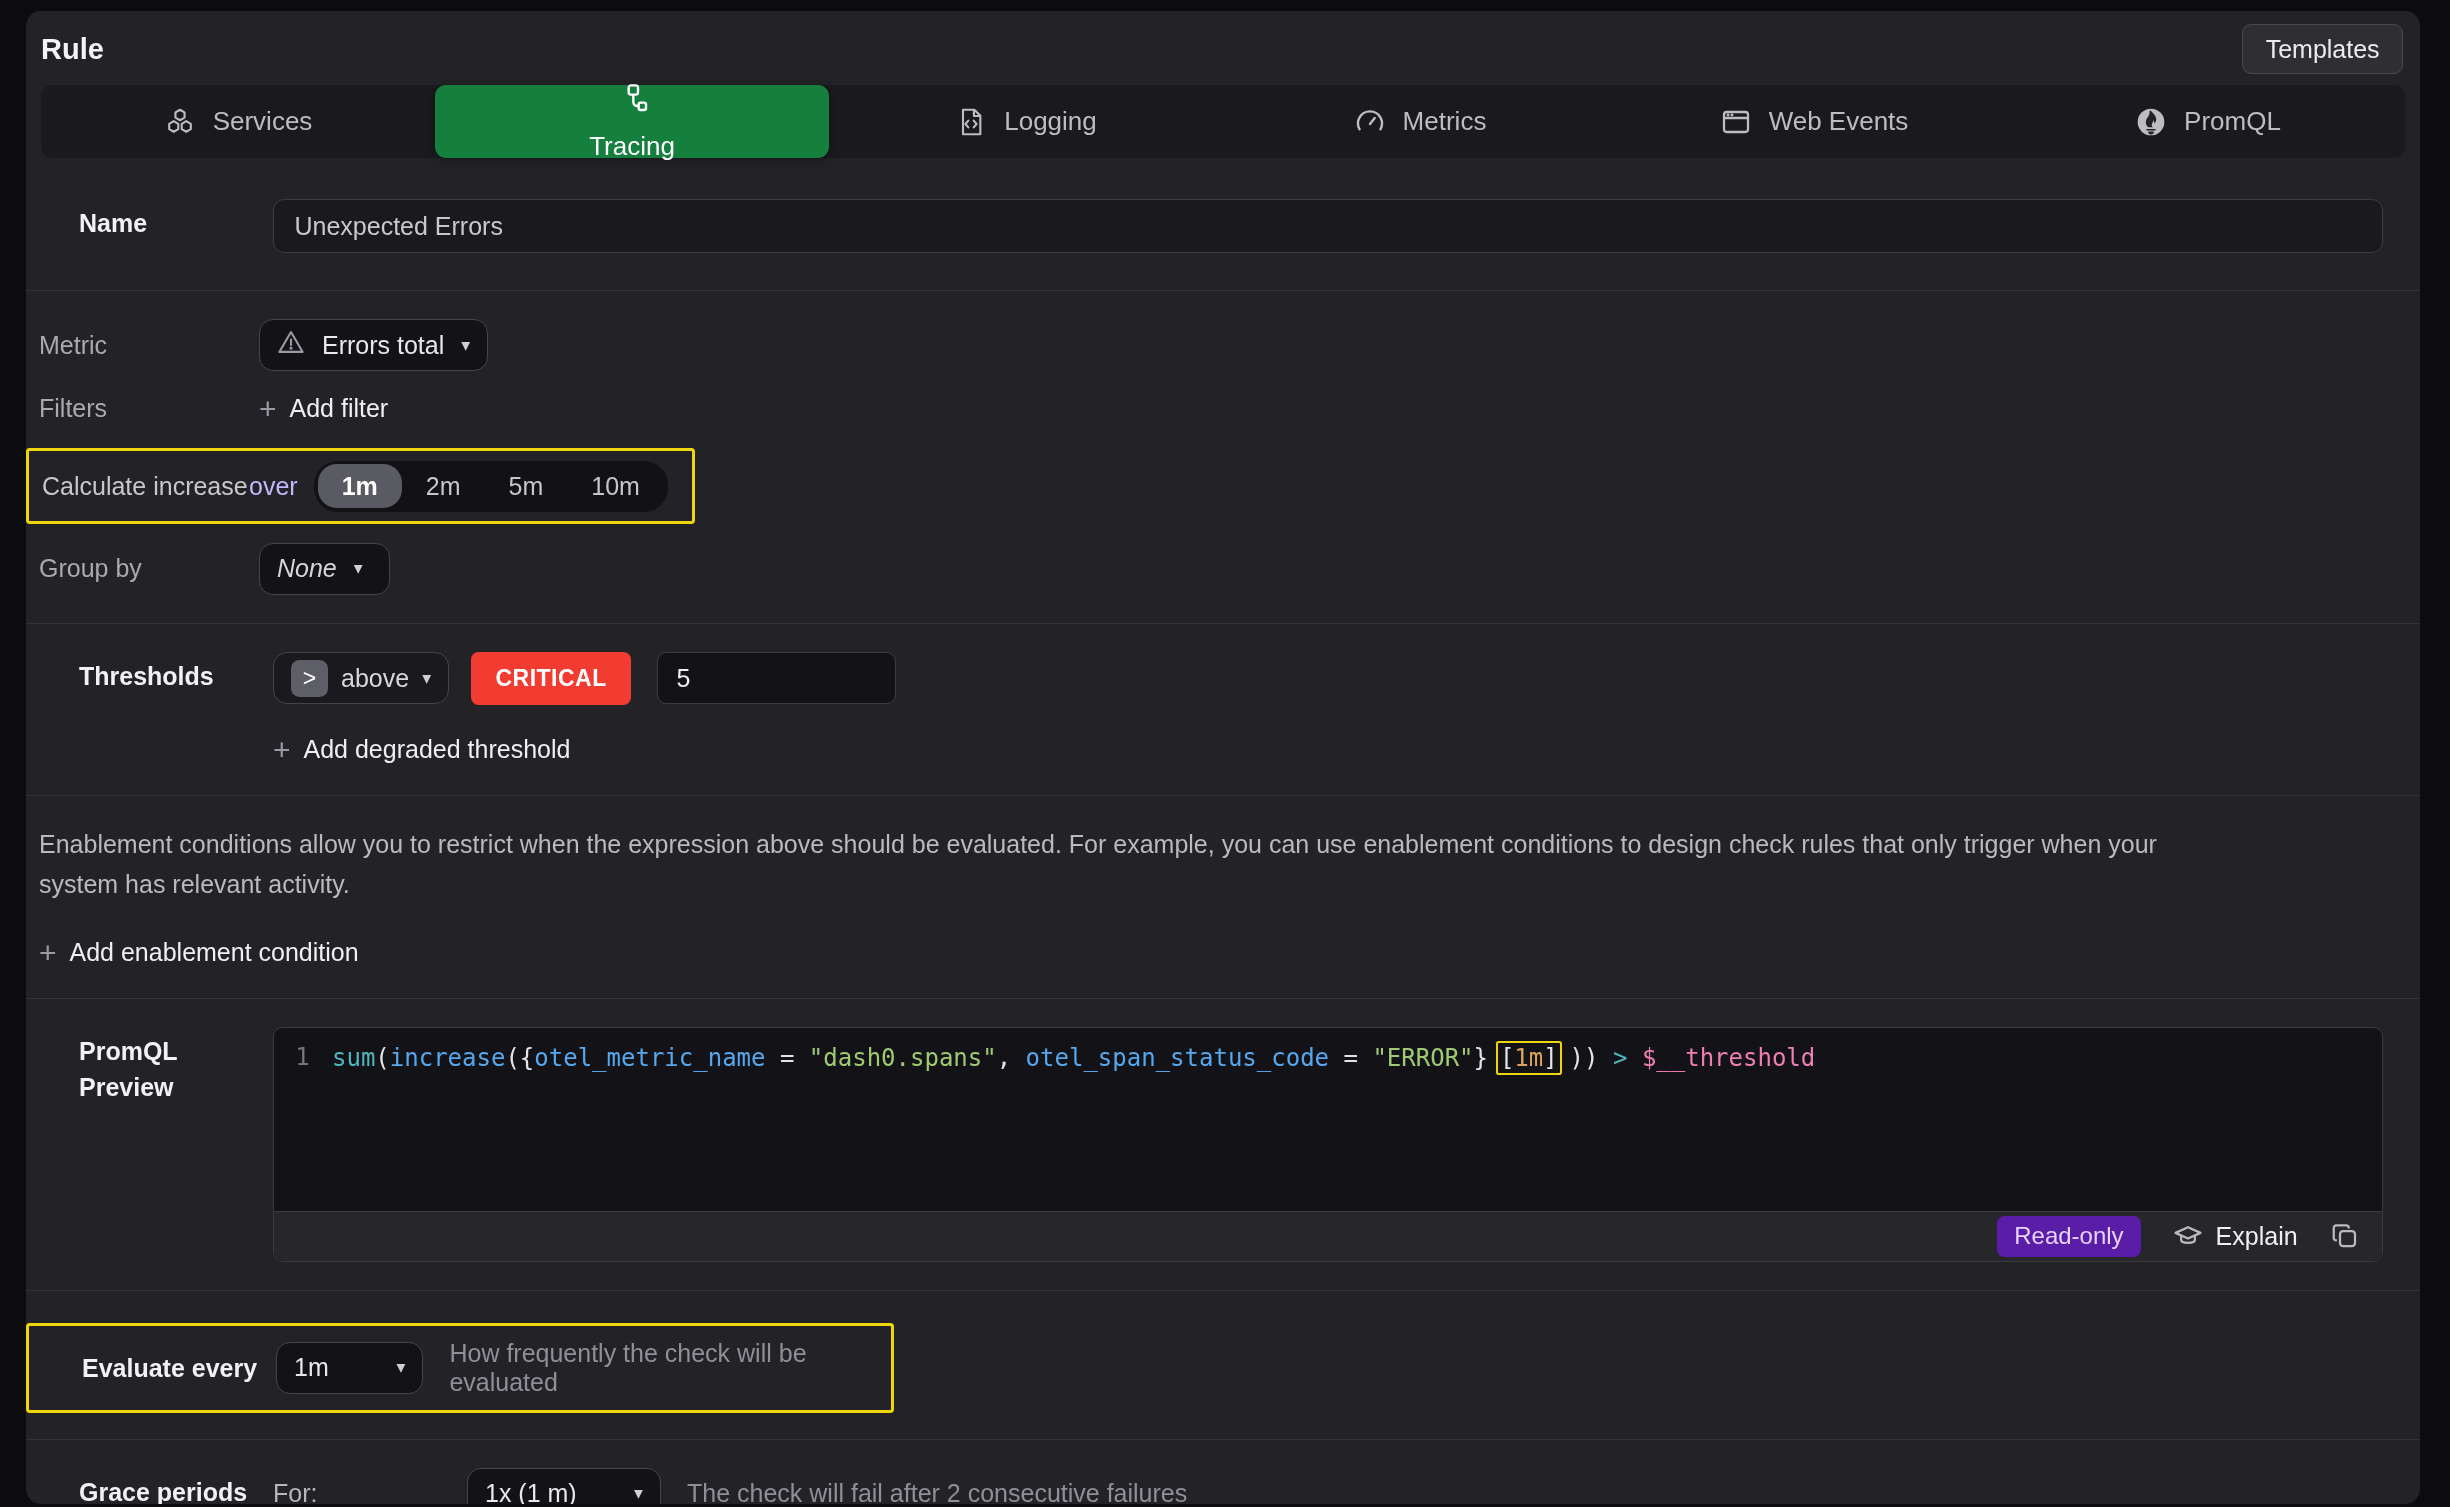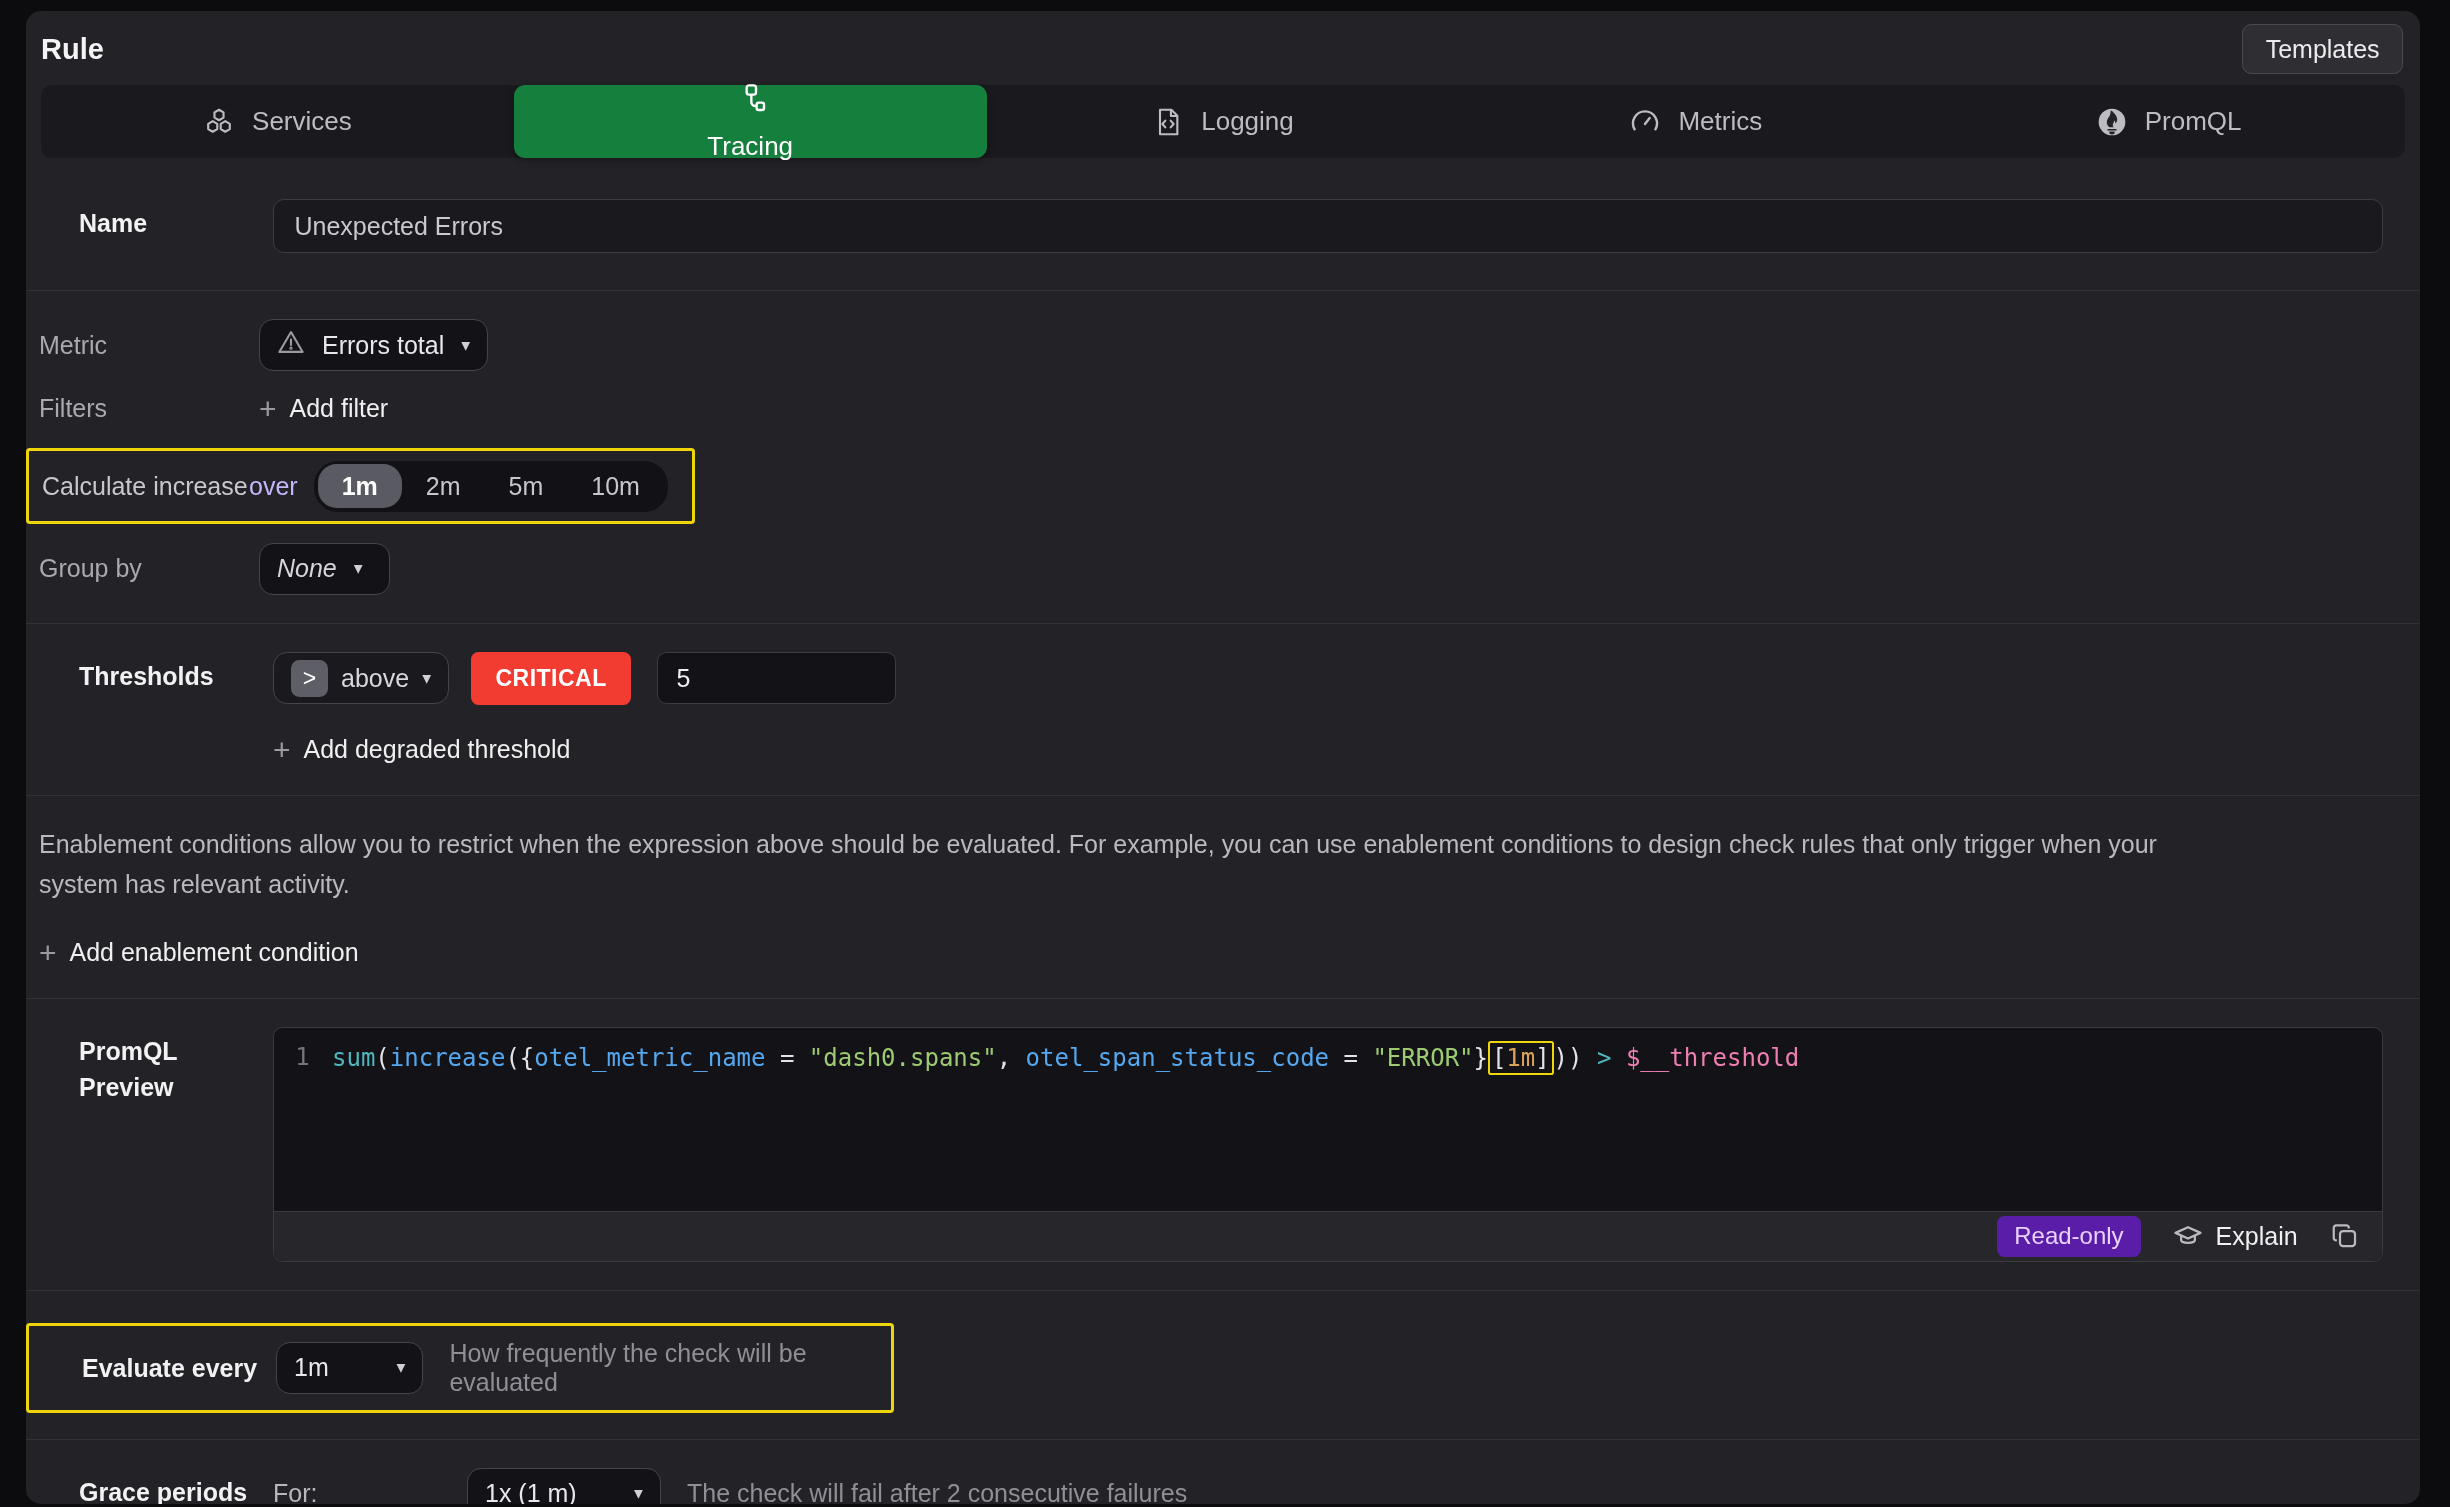--- a/index.html
+++ b/index.html
@@ -59,21 +59,21 @@
   .code-block { flex:1; min-width:0; background:#131317; border:1.4px solid #3a3a41; border-radius:9.3px; height:235px; display:flex; flex-direction:column; overflow:hidden; }
   .code-area { flex:1; display:flex; padding:15px 0 0 0; font-family:"DejaVu Sans Mono", monospace; font-size:24px; }
   .gutter { width:58px; flex:none; text-align:right; color:#75757e; padding-right:22.4px; }
   .code-line { color:#dcdce0; white-space:nowrap; }
   .tok-teal { color:#4fb8be; }
   .tok-blue { color:#55a8ef; }
   .tok-green { color:#9ecb72; }
   .tok-orange { color:#dba45a; }
   .tok-pink { color:#ef7fb2; }
   .tok-plain { color:#e4e4e8; }
-  .tok-box { display:inline-block; border:2.8px solid #eed60b; border-radius:2.8px; padding:0.9px 1.9px; margin:-1.9px 0;text-align:center; }
+  .tok-box { display:inline-block; border:2.8px solid #eed60b; border-radius:2.8px; padding:0.9px 1.9px; margin:-1.9px 8px;text-align:center; }
   .code-footer { height:50px; flex:none; background:#26262b; border-top:0.9px solid #3a3a41; display:flex; align-items:center; justify-content:flex-end; gap:32px; padding:0 22.4px; }
   .badge-readonly { background:#5a1da8; color:#e8d2ff; font-size:24px; border-radius:7.5px; padding:6.5px 17px; }
   .explain-btn { display:inline-flex; align-items:center; gap:13px; color:#f0f0f2; font-size:25px; cursor:pointer; }
   .explain-btn svg, .copy-btn svg { width:30px; height:30px; }
   .copy-btn { display:inline-flex; cursor:pointer; color:#b9b9bf; }
 
   
   .grace-row { display:flex; align-items:center; margin-bottom:17px; }
   .grace-row:last-child { margin-bottom:0; }
   .dd-sm { width:194px; justify-content:space-between; }
@@ -124,20 +124,30 @@
         <span>Logging</span>
       </div>
       <div class="tab">
         <span class="ic">
           <svg viewBox="0 0 24 24" fill="none" stroke="currentColor" stroke-width="1.8" stroke-linecap="round">
             <path d="M4.2 17.5a9 9 0 1 1 15.6 0"></path>
             <path d="M12 13.5 15.5 9"></path>
           </svg>
         </span>
         <span>Metrics</span>
+      </div>
+      <div class="tab">
+        <span class="ic">
+          <svg viewBox="0 0 24 24" fill="none" stroke="currentColor" stroke-width="1.7">
+            <rect x="3" y="4.5" width="18" height="15" rx="2"></rect>
+            <path d="M3 9h18"></path>
+            <path d="M6 6.8h.01M9 6.8h.01" stroke-linecap="round" stroke-width="2.2"></path>
+          </svg>
+        </span>
+        <span>Web Events</span>
       </div>
       <div class="tab">
         <span class="ic">
           <svg viewBox="0 0 24 24">
             <circle cx="12" cy="12" r="10" fill="currentColor"></circle>
             <path d="M12 3.6c1.2 1.8 3.9 3.4 3.9 6.6 0 1.3-.6 2.4-1.4 3 .1-1-.2-2-.9-2.6.1 1.6-1 2.1-1 3.6 0 .8.3 1.3.9 1.8h-3.2c-1.4-.9-2.2-2.2-2.2-3.9 0-2.4 1.7-3.5 2.4-5.3.4-1 .4-2 .5-3.2z" fill="#232327"></path>
             <path d="M8.6 17.2h6.8v1.2H8.6zM10 19.2h4v1.1c0 .5-.9 1-2 1s-2-.5-2-1z" fill="#232327"></path>
           </svg>
         </span>
         <span>PromQL</span>

